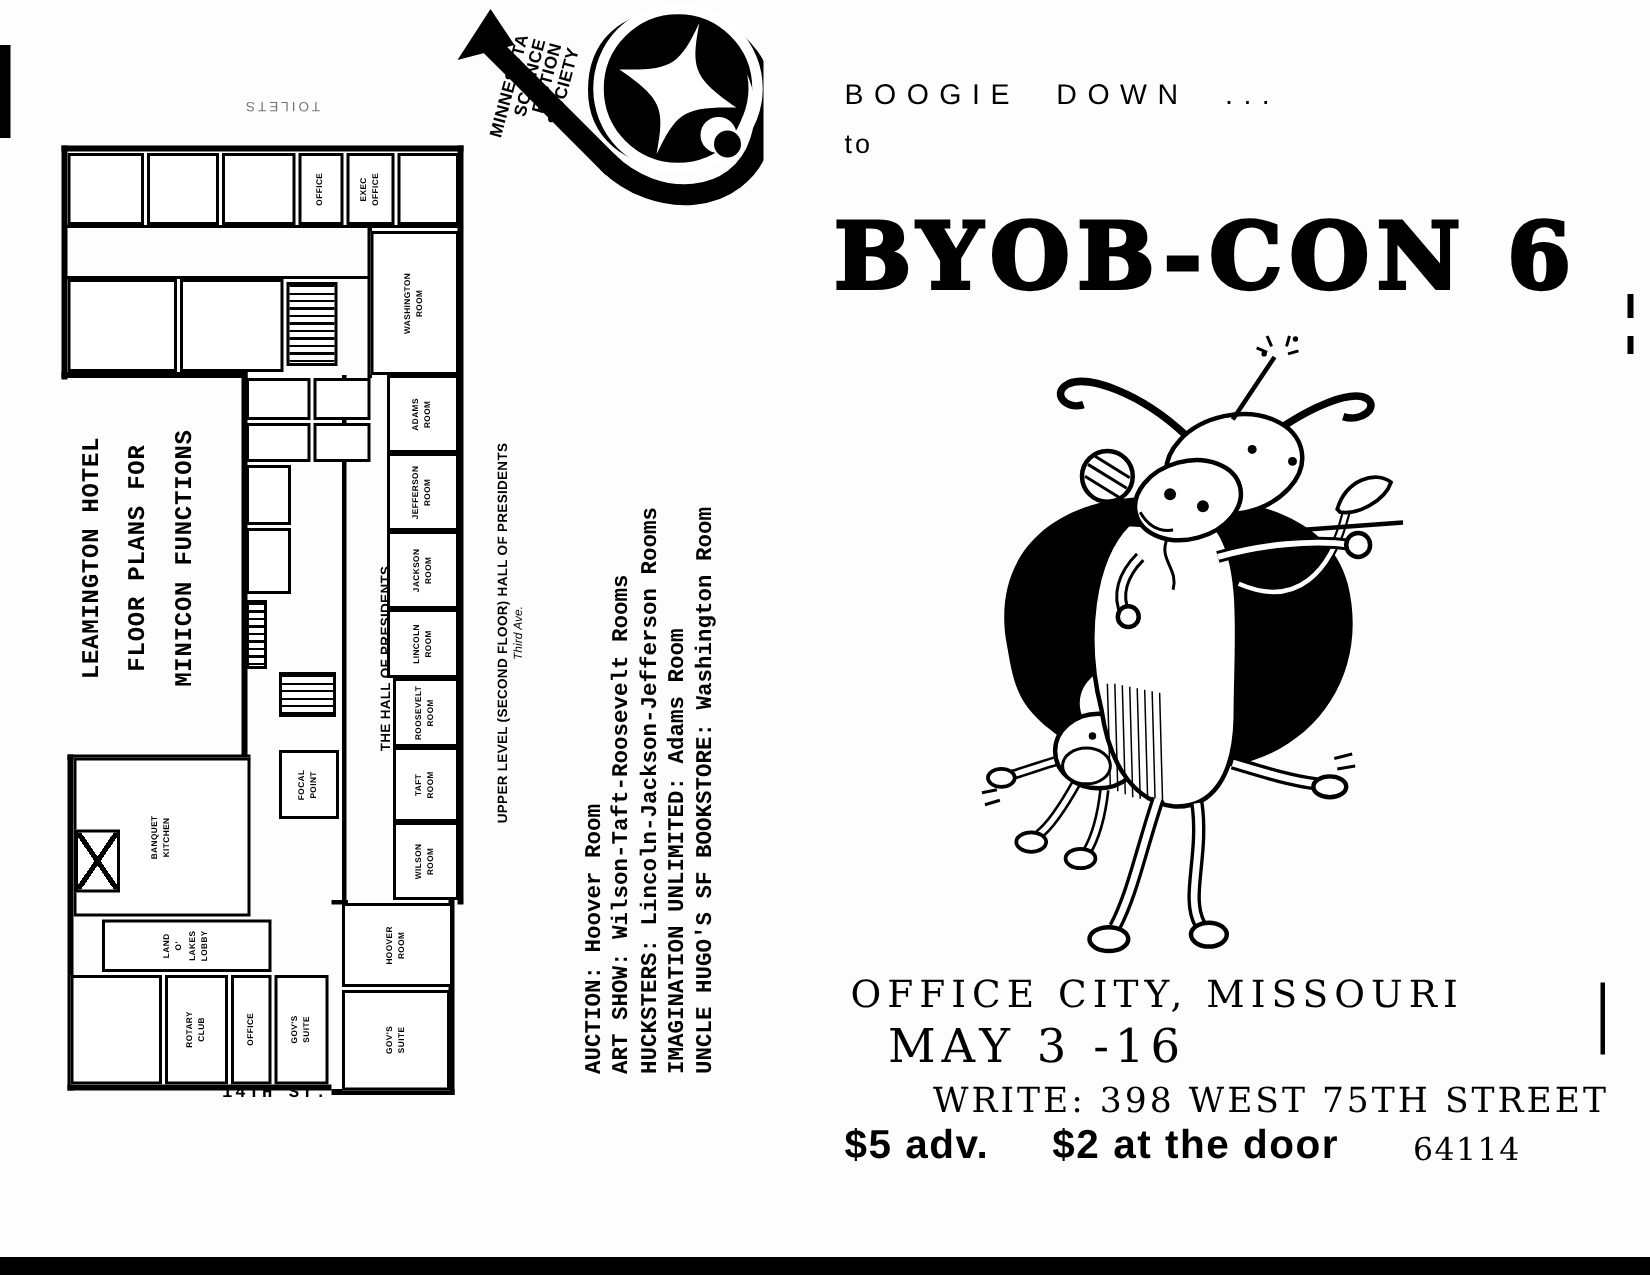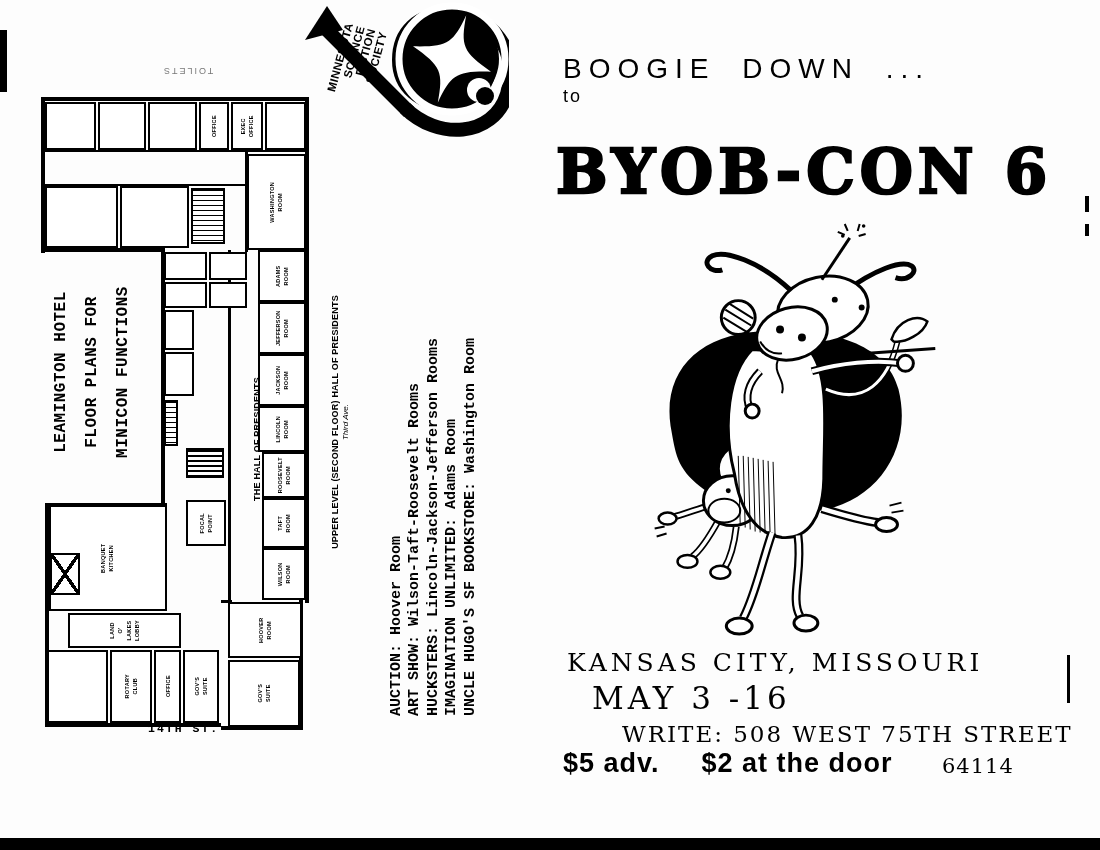--- a/index.html
+++ b/index.html
@@ -33,21 +33,21 @@
   .elevx{background:
       linear-gradient(to top right,transparent 46%,#000 46%,#000 54%,transparent 54%),
       linear-gradient(to bottom right,transparent 46%,#000 46%,#000 54%,transparent 54%),#fff;}
 
   
   #msfs-logo-text{left:316px;top:128px;width:110px;transform:rotate(-75deg);transform-origin:0 0;
       position:absolute;font-size:11.5px;font-weight:bold;line-height:11.5px;
       letter-spacing:.3px;text-align:right;}
 
   
-  #boogie-line{left:563px;top:53px;font-size:28px;letter-spacing:7px;word-spacing:12px;font-weight:300;}
+  #boogie-line{left:563px;top:53px;font-size:19px;letter-spacing:7px;word-spacing:12px;font-weight:300;}
   #to-line{left:563px;top:86px;font-size:18px;letter-spacing:2px;}
   #con-title{left:556px;top:136px;font-size:61px;font-weight:900;letter-spacing:5px;
              -webkit-text-stroke:2.5px #000;white-space:nowrap;}
   #location-line{left:567px;top:648px;font-size:25px;letter-spacing:4px;}
   #dates-line{left:592px;top:680px;font-size:31px;letter-spacing:4px;}
   #write-line{left:622px;top:721px;font-size:23px;letter-spacing:2px;}
   #price-line{left:563px;top:748px;font-size:27px;font-weight:bold;letter-spacing:1px;display:flex;gap:42px;}
   #zip-code{left:942px;top:754px;font-size:21px;letter-spacing:1px;}
 
   .artifact{position:absolute;background:#000;}
@@ -276,23 +276,23 @@
 
   <div id="plan-caption" class="vblock">
     <div class="cap1">UPPER LEVEL (SECOND FLOOR) HALL OF PRESIDENTS</div>
     <div class="cap2">Third Ave.</div>
   </div>
 
   <div id="hall-label" class="vblock">THE HALL OF PRESIDENTS</div>
   <div id="street-label" class="abs mono">14TH ST.</div>
   <div id="toilets-label" class="abs">TOILETS</div>
 
-  <div id="location-line" class="abs serif">KANSAS CITY,  MISSOURI</div>
+  <div id="location-line" class="abs serif">OFFICE CITY,  MISSOURI</div>
   <div id="dates-line" class="abs serif">MAY 3 -16</div>
-  <div id="write-line" class="abs serif">WRITE: 508 WEST 75TH STREET</div>
+  <div id="write-line" class="abs serif">WRITE: 398 WEST 75TH STREET</div>
   <div id="price-line" class="abs">
     <span>$5 adv.</span>
     <span>$2 at the door</span>
   </div>
   <div id="zip-code" class="abs serif">64114</div>
 
 <div class="artifact" style="left: 0px; top: 838px; width: 1100px; height: 12px;"></div>
     <div class="artifact" style="left: 0px; top: 30px; width: 7px; height: 62px;"></div>
     <div class="artifact" style="left: 1085px; top: 196px; width: 4px; height: 16px;"></div>
     <div class="artifact" style="left: 1085px; top: 224px; width: 4px; height: 12px;"></div>

